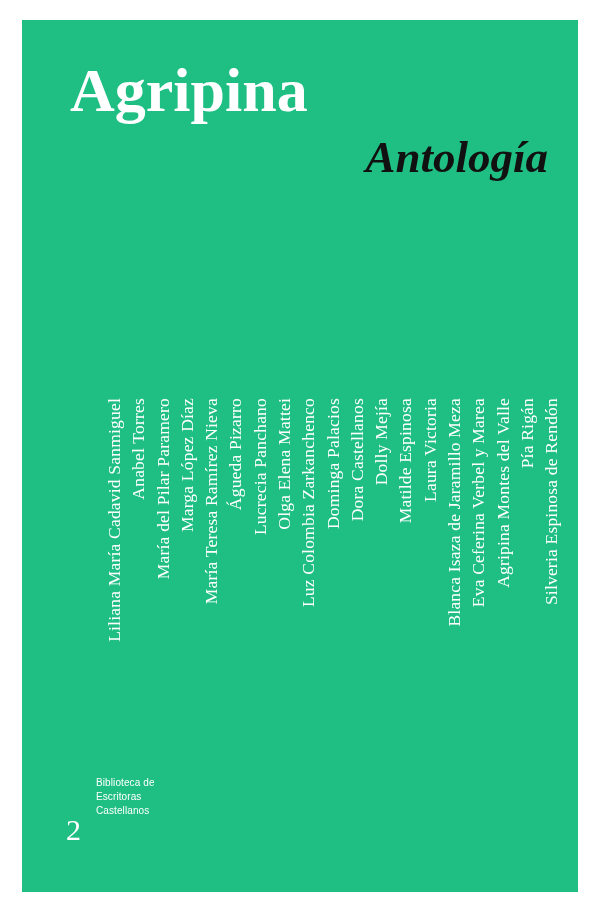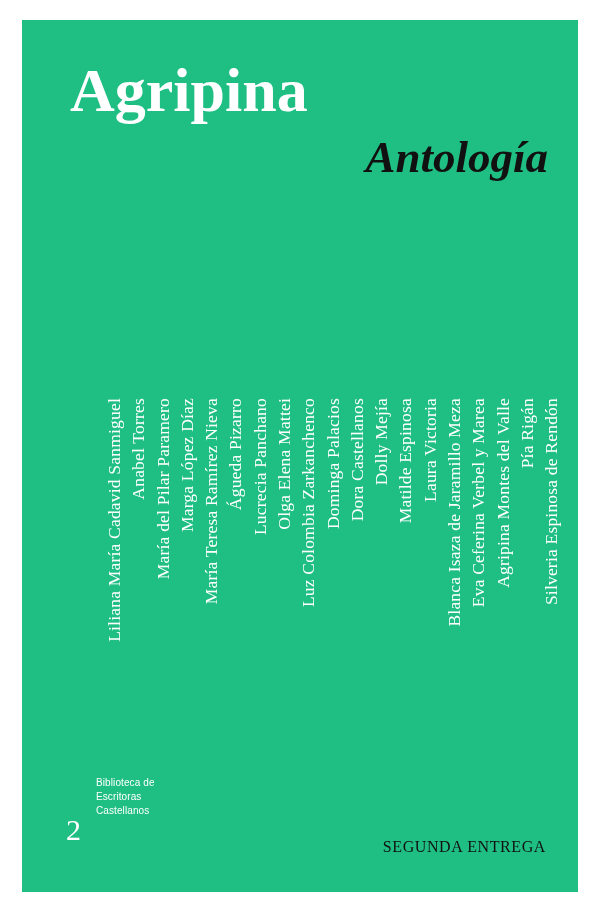--- a/index.html
+++ b/index.html
@@ -140,16 +140,15 @@
     </div>
 
     <div class="footer-num">2</div>
 
     <div class="collection">
       <div>Biblioteca de</div>
       <div>Escritoras</div>
       <div>Castellanos</div>
     </div>
 
-    <div class="entrega">SEGUNDA ENTREGA</div>
 
   </div>
 </div>
 
 </body></html>

